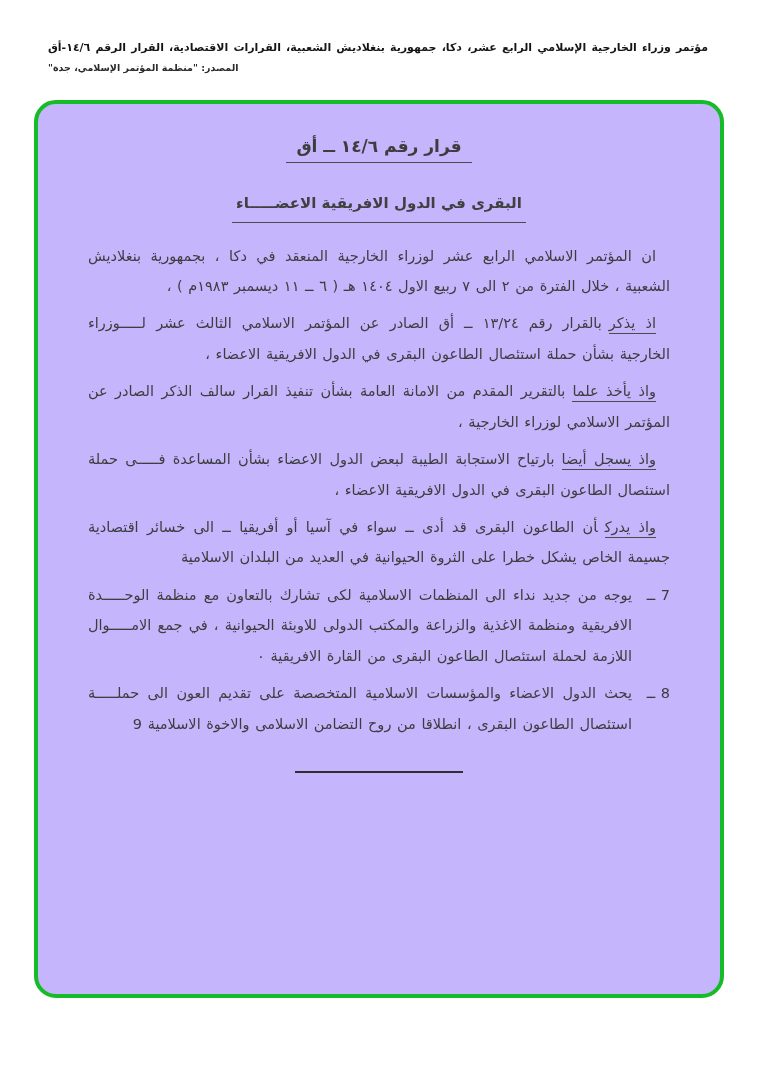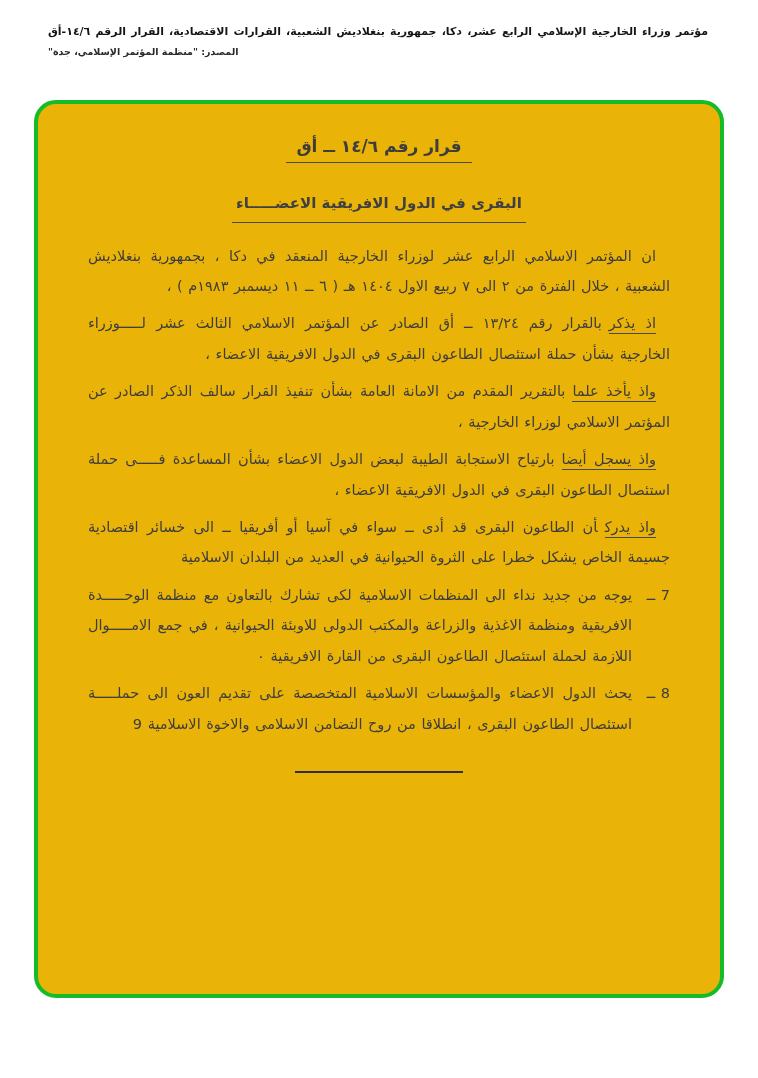--- a/index.html
+++ b/index.html
@@ -13,21 +13,21 @@
   .page {
     position: relative;
     width: 758px;
     height: 1078px;
     background: #ffffff;
   }
 
   
   .doc-header {
     position: absolute;
-    top: 24px;
+    top: 40px;
     left: 48px;
     right: 50px;
     direction: rtl;
     color: #151515;
   }
   .header-line1 {
     font-size: 11px;
     font-weight: bold;
     text-align: justify;
     text-align-last: justify;
@@ -46,21 +46,21 @@
     position: absolute;
     top: 100px;
     left: 34px;
     width: 690px;
     height: 898px;
     border: 4px solid #16bb28;
     border-radius: 22px;
     padding: 32px 50px 0 50px;
     direction: rtl;
     color: #3d3d3d;
-    background: #eab308;
+    background: #c4b5fd;
   }
 
   .doc-title {
     text-align: center;
     margin-bottom: 26px;
   }
   .doc-title .title-text {
     display: inline-block;
     font-size: 17px;
     font-weight: bold;

